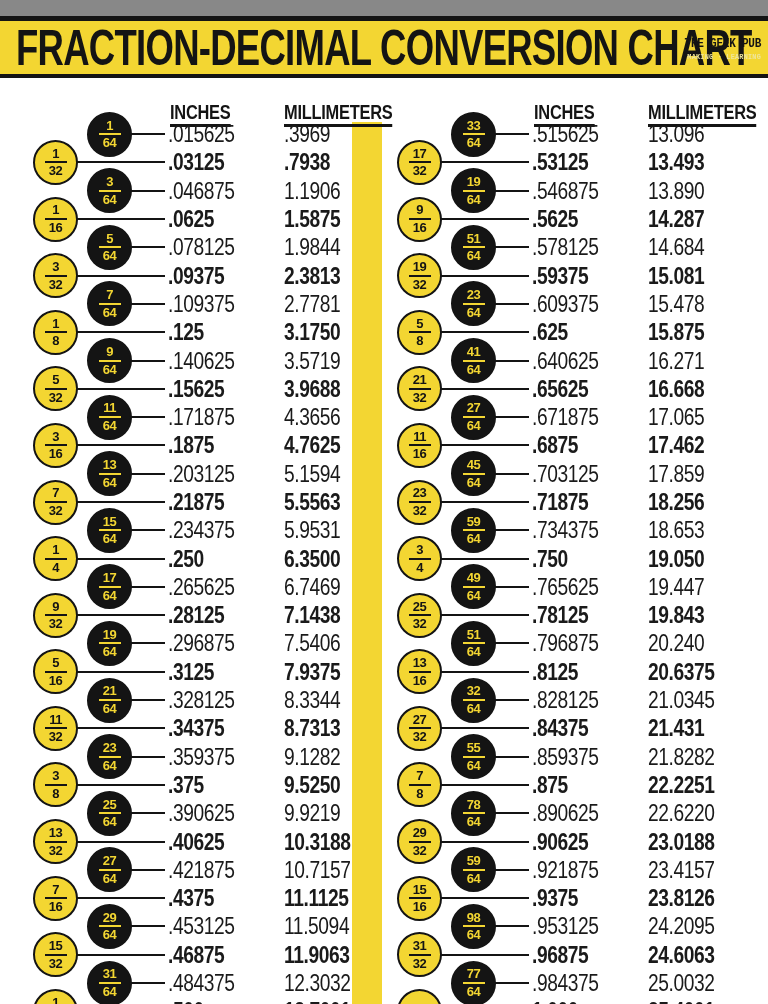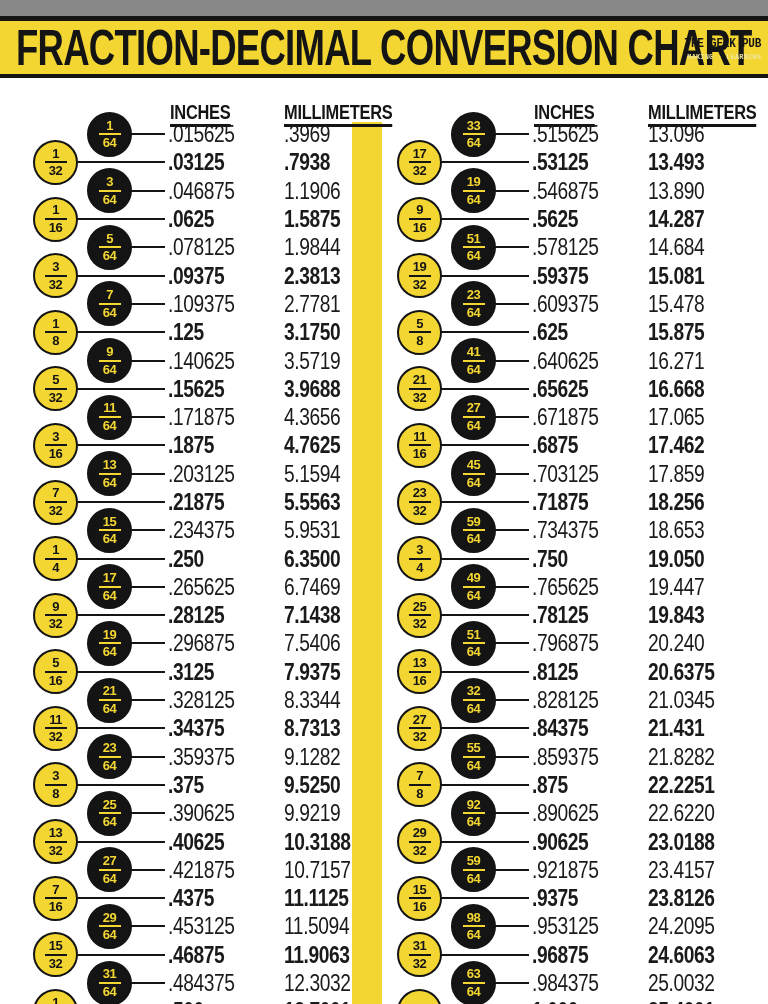--- a/index.html
+++ b/index.html
@@ -656,21 +656,21 @@
             <span class="frac-num">7</span>
             <div class="frac-bar"></div>
             <span class="frac-den">8</span>
           </div>
           <div class="leader from-yellow"></div>
           <span class="val inches">.875</span>
           <span class="val mm">22.2251</span>
         </div>
         <div class="row">
           <div class="circle dark">
-            <span class="frac-num">92</span>
+            <span class="frac-num">78</span>
             <div class="frac-bar"></div>
             <span class="frac-den">64</span>
           </div>
           <div class="leader from-dark"></div>
           <span class="val inches">.890625</span>
           <span class="val mm">22.6220</span>
         </div>
         <div class="row bold">
           <div class="circle yellow">
             <span class="frac-num">29</span>
@@ -716,21 +716,21 @@
             <span class="frac-num">31</span>
             <div class="frac-bar"></div>
             <span class="frac-den">32</span>
           </div>
           <div class="leader from-yellow"></div>
           <span class="val inches">.96875</span>
           <span class="val mm">24.6063</span>
         </div>
         <div class="row">
           <div class="circle dark">
-            <span class="frac-num">63</span>
+            <span class="frac-num">77</span>
             <div class="frac-bar"></div>
             <span class="frac-den">64</span>
           </div>
           <div class="leader from-dark"></div>
           <span class="val inches">.984375</span>
           <span class="val mm">25.0032</span>
         </div>
         <div class="row bold">
           <div class="circle yellow whole">
             <span class="frac-num">1</span>

